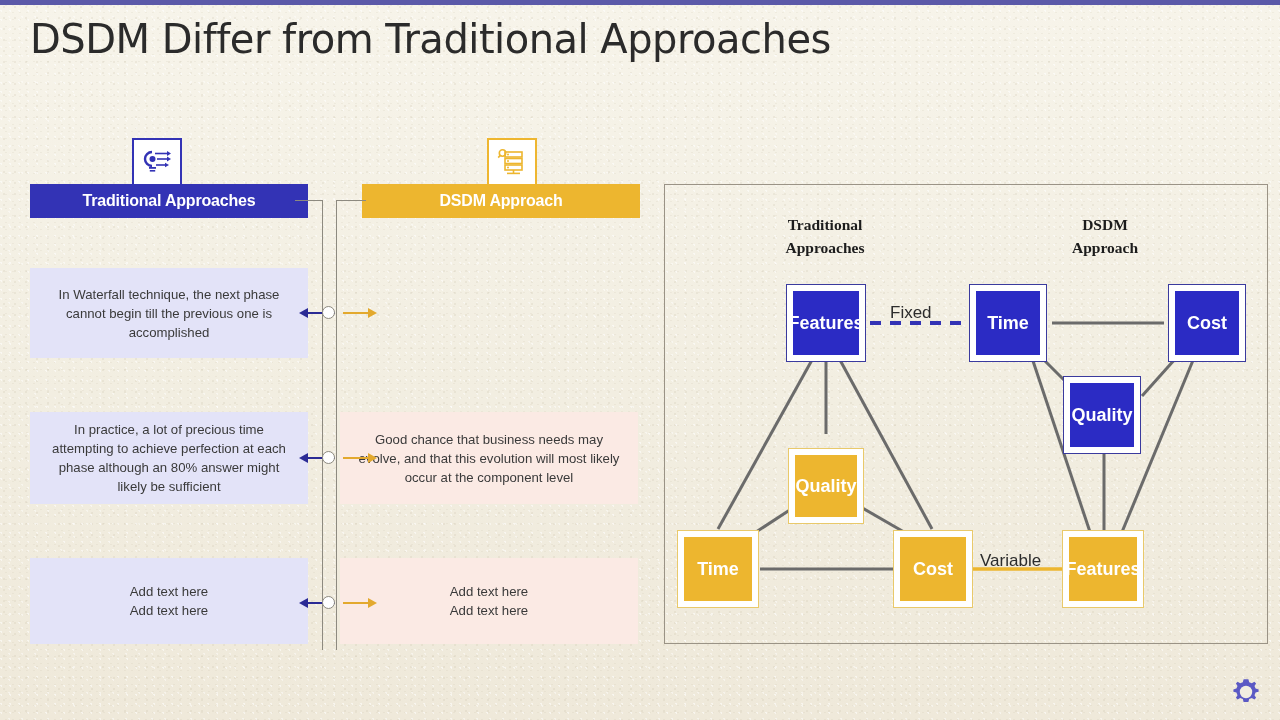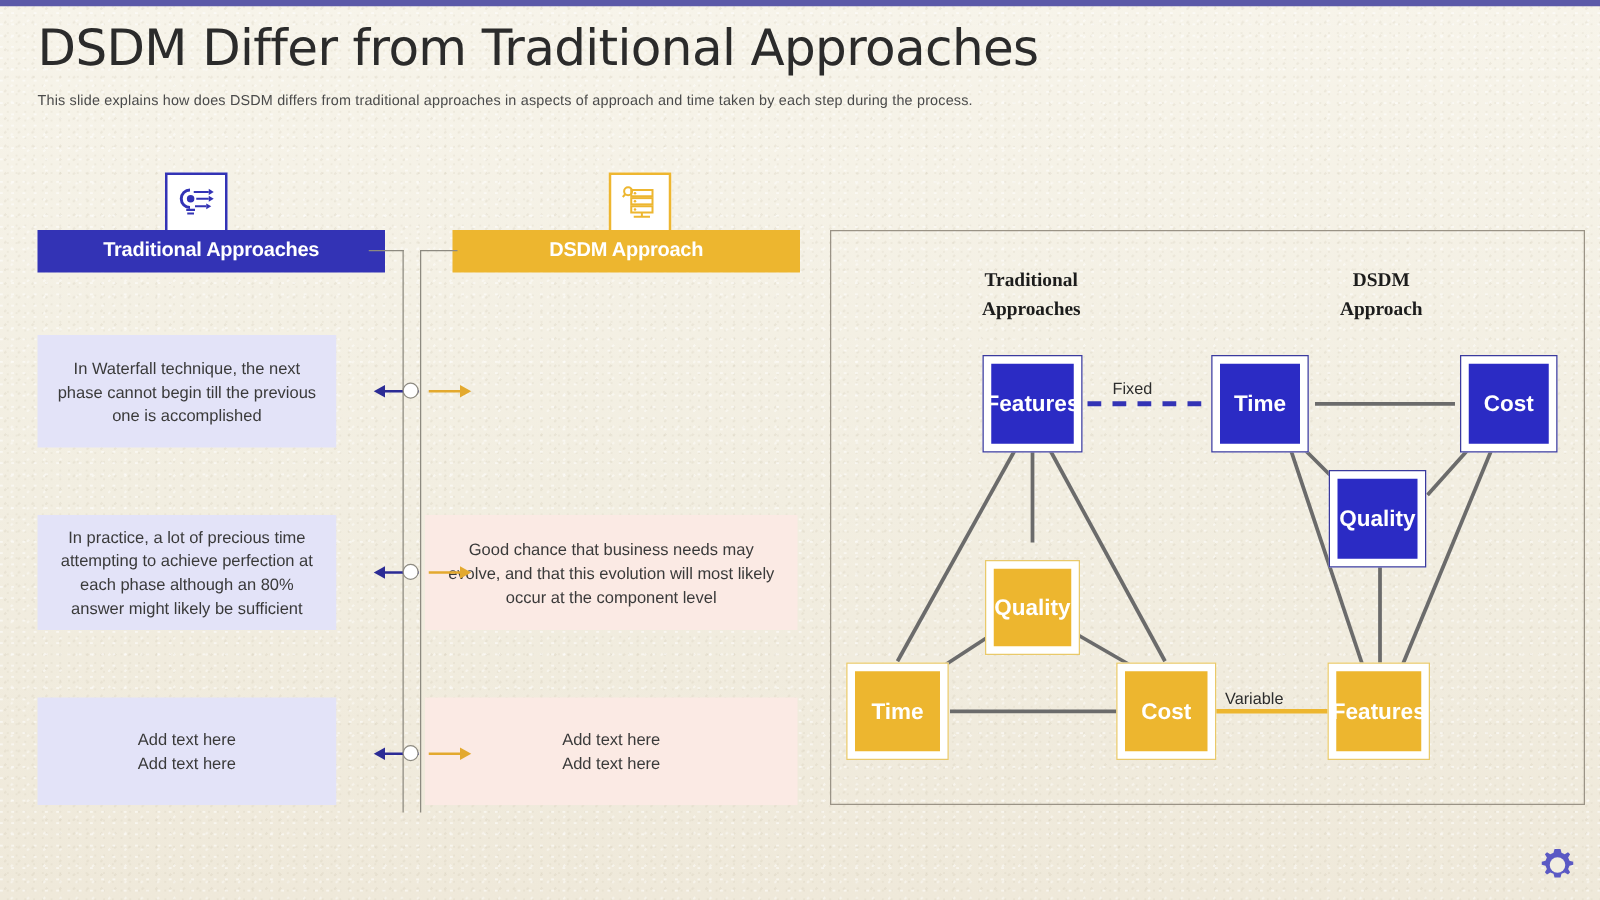--- a/index.html
+++ b/index.html
@@ -88,21 +88,21 @@
     box-sizing: border-box;
     display: flex;
     align-items: center;
     justify-content: center;
     text-align: center;
     font-size: 13.2px;
     color: #3a3a3a;
     line-height: 19px;
     padding: 6px 14px;
   }
-  .cbox.left  { left: 30px;  width: 239px; background: #e3e3f8; }
+  .cbox.left  { left: 30px;  width: 278px; background: #e3e3f8; }
   .cbox.right { left: 340px; width: 298px; background: #fbeae4; }
 
   .row1 { top: 268px; height: 90px; }
   .row2 { top: 412px; height: 92px; }
   .row3 { top: 558px; height: 86px; }
 
   
   .rail {
     position: absolute;
     width: 1.4px;
@@ -197,21 +197,21 @@
   #svg-links {
     position: absolute;
     left: 664px; top: 184px;
     width: 604px; height: 460px;
     z-index: 1;
     overflow: visible;
   }
 
   .edge-label {
     position: absolute;
-    font-size: 13px;
+    font-size: 17px;
     color: #2c2c2c;
     z-index: 4;
     background: transparent;
   }
   #label-fixed    { left: 890px; top: 303px; }
   #label-variable { left: 980px; top: 551px; }
 
   #gear-logo {
     position: absolute;
     right: 18px; bottom: 12px;
@@ -219,21 +219,20 @@
   }
 </style>
 </head>
 <body>
 
 <div id="slide">
 
   <div id="topbar"></div>
 
   <div id="title">DSDM Differ from Traditional Approaches</div>
-  <div id="subtitle">This slide explains how does DSDM differs from traditional approaches in aspects of approach and time taken by each step during the process.</div>
 
   <div class="icon-badge blue">
     <svg width="30" height="28" viewBox="0 0 30 28">
       <path d="M10 4 A7 7 0 1 0 10 18" fill="none" stroke="#3333b5" stroke-width="2.4"></path>
       <circle cx="10.5" cy="11" r="3" fill="#3333b5"></circle>
       <rect x="7" y="19" width="7" height="1.8" fill="#3333b5"></rect>
       <rect x="7.8" y="22" width="5.4" height="1.6" fill="#3333b5"></rect>
       <line x1="13" y1="5.5" x2="25" y2="5.5" stroke="#3333b5" stroke-width="1.6"></line>
       <polygon points="25,3 29,5.5 25,8" fill="#3333b5"></polygon>
       <line x1="15" y1="11" x2="25" y2="11" stroke="#3333b5" stroke-width="1.6"></line>

